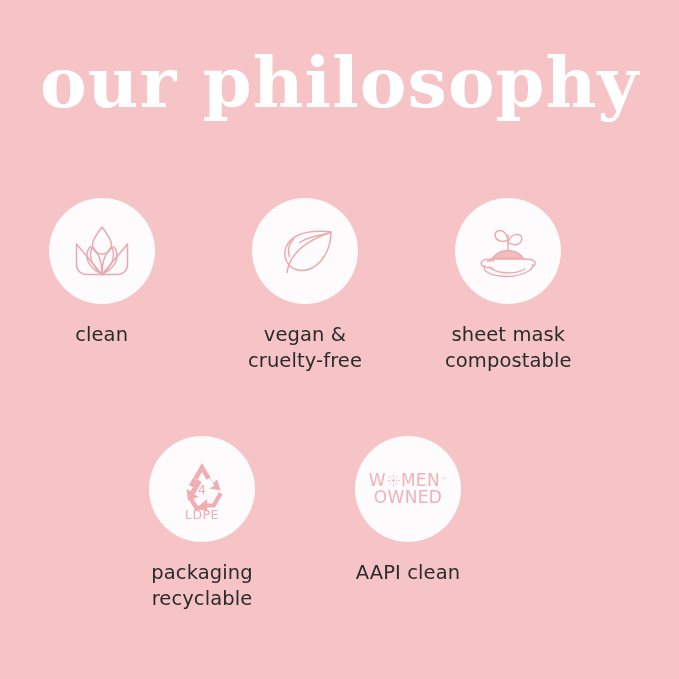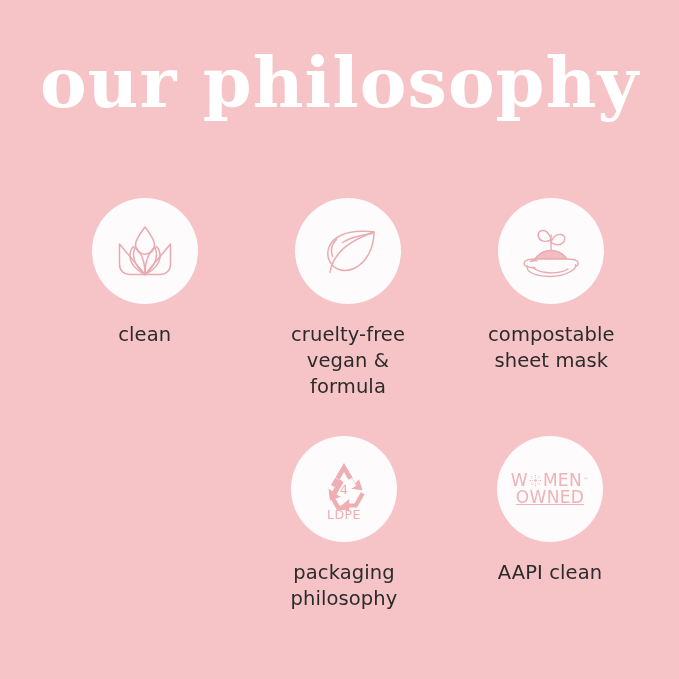--- a/index.html
+++ b/index.html
@@ -37,22 +37,21 @@
     color: #ffffff;
     white-space: nowrap;
   }
 
   
   .row {
     position: absolute;
     left: 0;
     width: 610px;
     display: flex;
-    justify-content: flex-end;
-    padding-left: 43px;
+    justify-content: center;
   }
   .row-top { top: 198px; }
   .row-bottom { top: 436px; }
 
   .feature {
     width: 206px;
     display: flex;
     flex-direction: column;
     align-items: center;
   }
@@ -88,21 +87,21 @@
     font-weight: 400;
     line-height: 1.02;
     letter-spacing: 0.3px;
   }
   .wo-line1 {
     font-size: 17px;
     display: flex;
     align-items: center;
     justify-content: center;
   }
-  .wo-line2 { font-size: 17px; text-decoration: underline; }
+  .wo-line2 { font-size: 17px; }
   .wo-tm {
     font-size: 6px;
     vertical-align: super;
     margin-left: 1px;
   }
   .wo-burst {
     width: 15px;
     height: 15px;
     display: inline-block;
     margin: 0 0px;
@@ -162,23 +161,22 @@
             <path d="M62 17 C62 17 42 14 28.5 20.5 C16.5 26.3 13.5 37.5 17.5 46 C21.5 54.5 32.5 58.5 43 53 C55 46.7 62 32 62 17 Z"></path>
 
             <path d="M62 17 C48 22 33 30 25.5 40 C20.5 46.6 18.8 52.2 18 57.5"></path>
 
             <path d="M24.5 24.5 C20 29 18.5 35.5 20.5 41.5"></path>
             <path d="M60 18.5 C50 20 38 22.5 30.5 27.5"></path>
           </svg>
         </span>
       </div>
       <div class="caption">
+        <div>vegan &amp;</div>
         <div>cruelty-free</div>
-        <div>vegan &amp;</div>
-        <div>formula</div>
       </div>
     </div>
 
     <div class="feature">
       <div class="badge">
         <span>
           <svg width="76" height="76" viewBox="0 0 76 76" fill="none" stroke="#e8aab0" stroke-width="1.4" stroke-linecap="round" stroke-linejoin="round">
 
             <path d="M38 40 L38 22"></path>
 
@@ -190,22 +188,22 @@
 
             <path d="M22 46 C18.5 46 15 46.3 13 47.5 C10.5 49 10.5 52 13 53.2 C15.5 54.5 19 54.8 22 54.8"></path>
             <path d="M54 46 C58 46 62 46.5 64 48 C66 49.5 65.5 52 63.5 53"></path>
             <path d="M14.5 52.8 C14.5 52.8 13 56.5 17 59 C21 61.5 29 63.5 37 63.5 C46 63.5 53.5 61 58.5 58 C62 56 63 53.5 62.5 51.8"></path>
             <path d="M20 54.5 C20 54.5 24.5 58.5 33 59.5 C41 60.5 50 59 55 56"></path>
             <path d="M17.5 48.5 C19.5 47.5 22 47.2 24 47.8"></path>
           </svg>
         </span>
       </div>
       <div class="caption">
+        <div>sheet mask</div>
         <div>compostable</div>
-        <div>sheet mask</div>
       </div>
     </div>
 
   </div>
 
   <div class="row row-bottom">
 
     <div class="feature">
       <div class="badge">
         <span>
@@ -225,21 +223,21 @@
 
               <path d="M26.2 23.8 L22 31 L26 33.3 L30.2 26 Z"></path>
             </g>
             <text class="num-text" x="35" y="40" text-anchor="middle">4</text>
             <text class="ldpe-text" x="35" y="65" text-anchor="middle">LDPE</text>
           </svg>
         </span>
       </div>
       <div class="caption">
         <div>packaging</div>
-        <div>philosophy</div>
+        <div>recyclable</div>
       </div>
     </div>
 
     <div class="feature">
       <div class="badge">
         <div class="wo-lockup">
           <div class="wo-line1">
             <span>W</span>
             <span class="wo-burst">
               <svg width="15" height="15" viewBox="0 0 20 20" fill="#eeb3b9">

